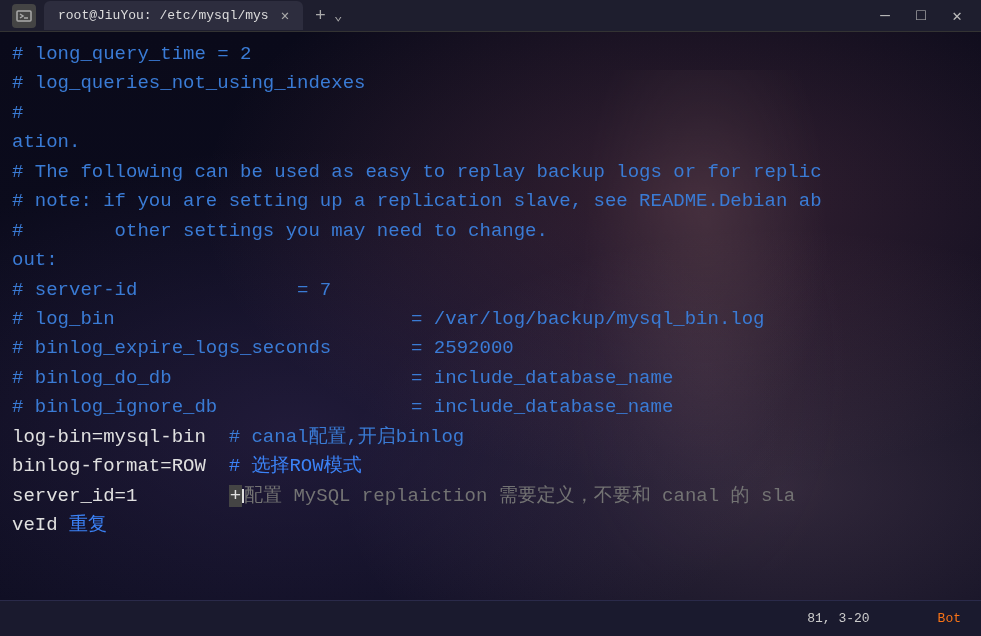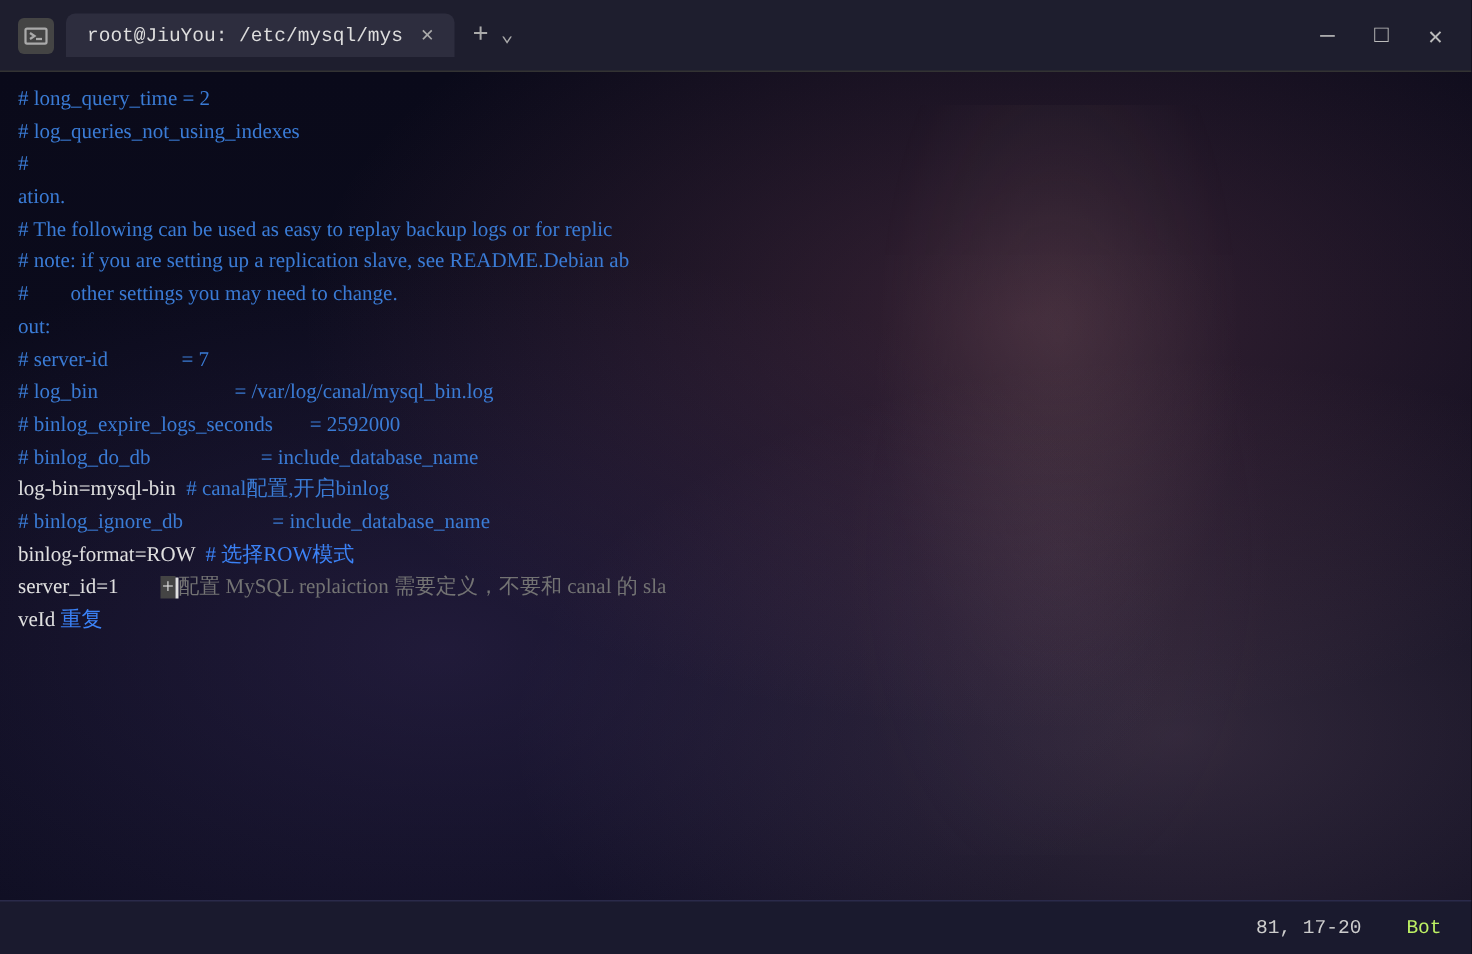--- a/index.html
+++ b/index.html
@@ -14,21 +14,21 @@
     .window {
       width: 981px;
       height: 636px;
       display: flex;
       flex-direction: column;
       background: #1a1a2e;
     }
 
     .titlebar {
       background: #1e1e2e;
-      height: 48px;
+      height: 32px;
       display: flex;
       align-items: center;
       padding: 0 12px;
       gap: 8px;
       border-bottom: 1px solid #333;
       flex-shrink: 0;
       position: relative;
     }
 
     .titlebar-icon {
@@ -129,24 +129,24 @@
 
     .terminal-content {
       position: relative;
       z-index: 2;
       padding: 8px 12px;
       height: calc(100% - 36px);
       overflow: hidden;
     }
 
     .terminal-line {
-      font-size: 14px;
+      font-size: 19px;
       line-height: 1.55;
       white-space: pre;
-      font-family: Liberation Serif, serif;
+      font-family: Liberation Mono, monospace;
     }
 
     .comment { color: #3a7bd5; }
     .normal { color: #e0e0e0; }
 
     .statusbar {
       height: 36px;
       background: #1a1a2e;
       border-top: 1px solid #2a2a4a;
       display: flex;
@@ -157,23 +157,24 @@
       flex-shrink: 0;
     }
 
     .status-coords {
       color: #ccc;
       font-size: 13px;
       font-family: 'Courier New', Courier, monospace;
     }
 
     .status-mode {
-      color: #bef264;
+      color: #f97316;
       font-size: 13px;
       font-family: 'Courier New', Courier, monospace;
+      margin-left: 38px;
     }
 
     .cursor {
       display: inline-block;
       width: 2px;
       height: 14px;
       background: #e0e0e0;
       vertical-align: middle;
       animation: blink 1s step-end infinite;
     }
@@ -218,28 +219,28 @@
     <div class="terminal-content">
       <div class="terminal-line comment"># long_query_time = 2</div>
       <div class="terminal-line comment"># log_queries_not_using_indexes</div>
       <div class="terminal-line comment">#</div>
       <div class="terminal-line comment">ation.</div>
       <div class="terminal-line comment"># The following can be used as easy to replay backup logs or for replic</div>
       <div class="terminal-line comment"># note: if you are setting up a replication slave, see README.Debian ab</div>
       <div class="terminal-line comment">#        other settings you may need to change.</div>
       <div class="terminal-line comment">out:</div>
       <div class="terminal-line comment"># server-id              = 7</div>
-      <div class="terminal-line comment"># log_bin                          = /var/log/canal/mysql_bin.log</div>
+      <div class="terminal-line comment"># log_bin                          = /var/log/backup/mysql_bin.log</div>
       <div class="terminal-line comment"># binlog_expire_logs_seconds       = 2592000</div>
       <div class="terminal-line comment"># binlog_do_db                     = include_database_name</div>
+      <div class="terminal-line comment"># binlog_ignore_db                 = include_database_name</div>
       <div class="terminal-line normal">log-bin=mysql-bin  <span style="color:#3a7bd5"># canal配置,开启binlog</span></div>
-      <div class="terminal-line comment"># binlog_ignore_db                 = include_database_name</div>
       <div class="terminal-line normal">binlog-format=ROW  <span style="color:#3b82f6"># 选择ROW模式</span></div>
       <div class="terminal-line normal">server_id=1        <span style="background:#444;padding:0 1px;">+</span><span class="cursor"></span><span style="color:#737373">配置 MySQL replaiction 需要定义，不要和 canal 的 sla</span></div>
       <div class="terminal-line normal">veId <span style="color:#3b82f6">重复</span></div>
     </div>
   </div>
 
   <div class="statusbar">
-    <span class="status-coords">81, 17-20</span>
+    <span class="status-coords">81, 3-20</span>
     <span class="status-mode">Bot</span>
   </div>
 </div>
 
 </body></html>

